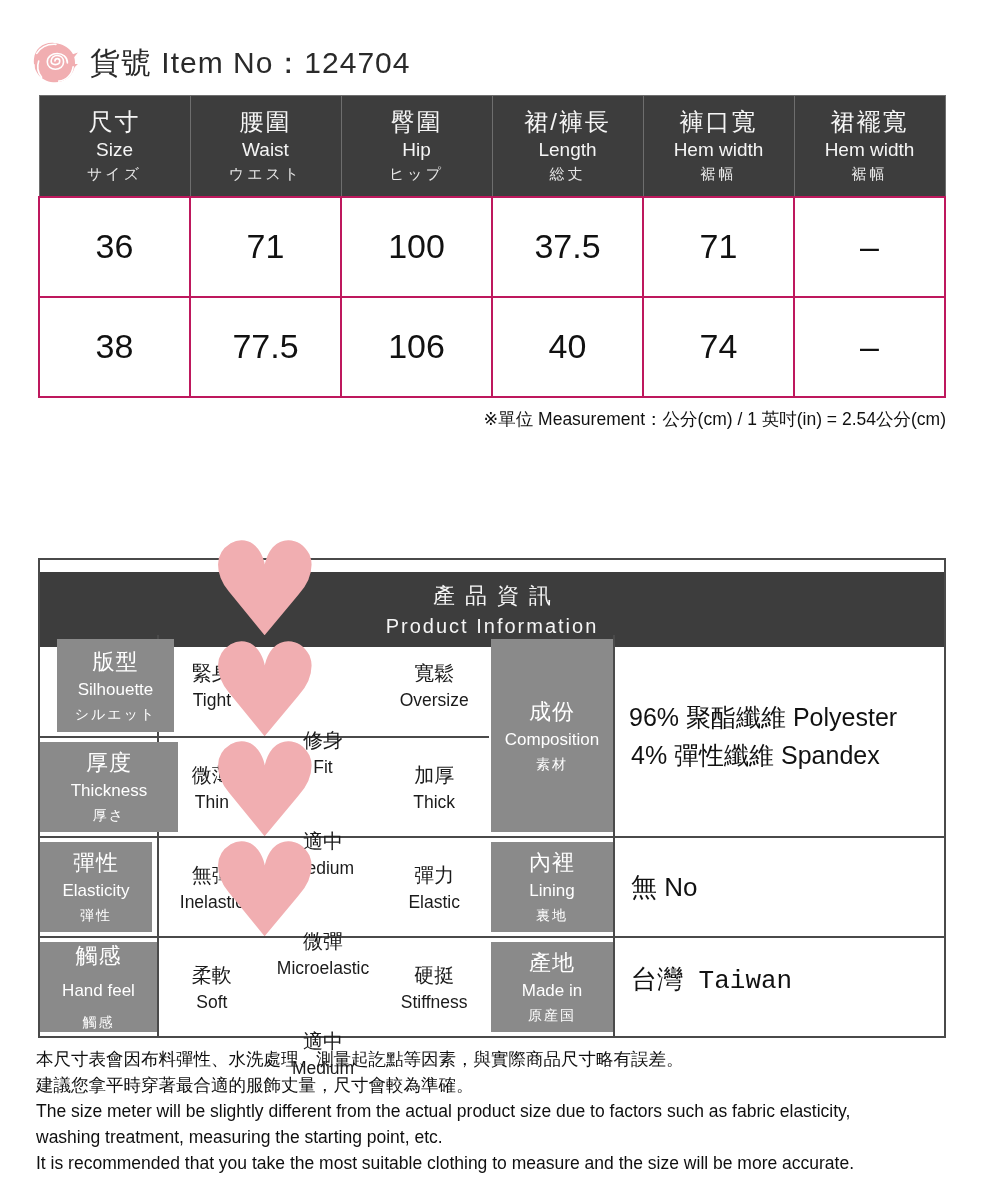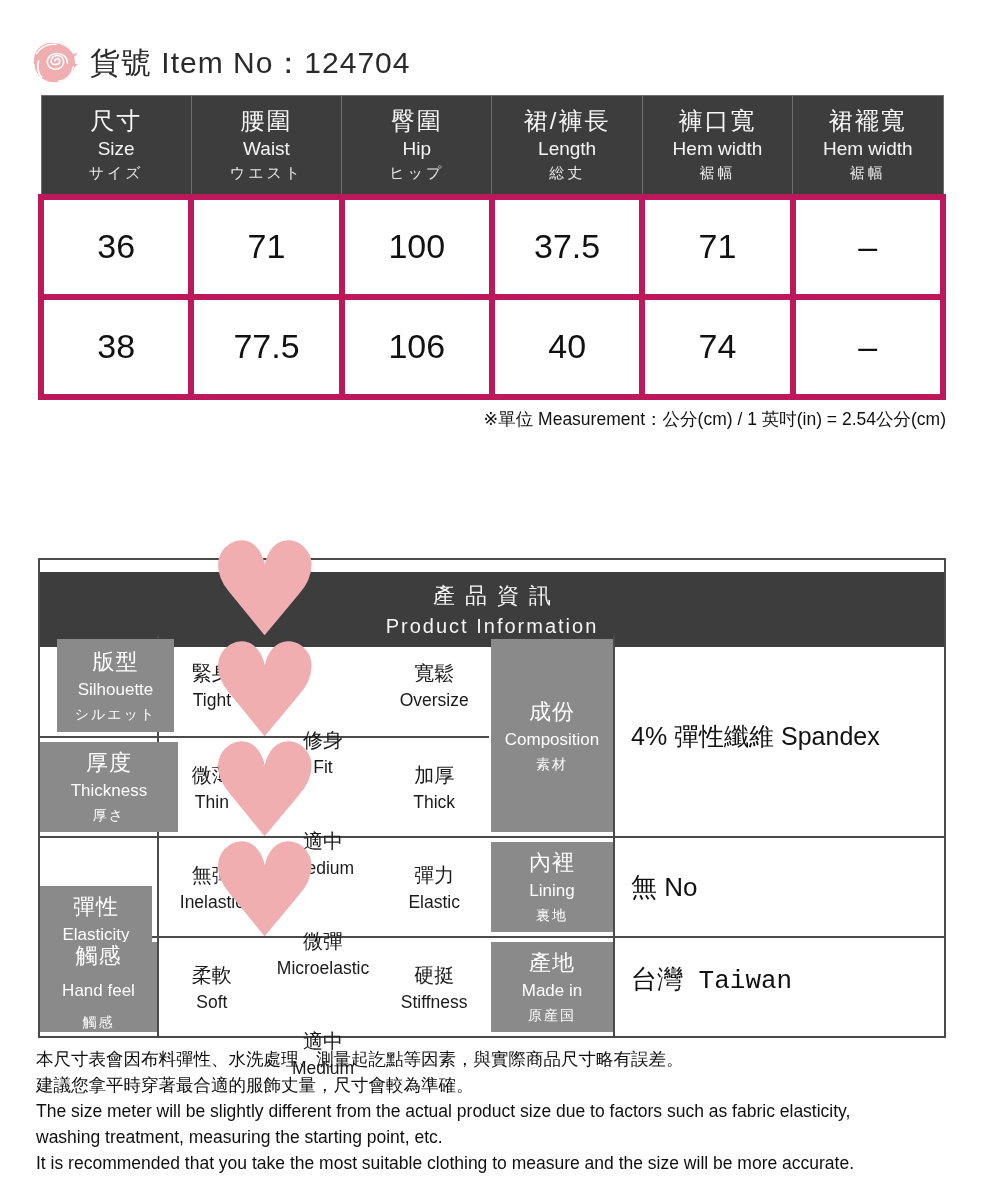--- a/index.html
+++ b/index.html
@@ -16,21 +16,21 @@
   .rose { width:48px; height:44px; flex:0 0 auto; }
   .item-title { font-size:30px; letter-spacing:1px; color:#2a2a2a; }
 
   
   table.size { position:absolute; left:38px; top:95px; width:908px; border-collapse:collapse; table-layout:fixed; }
   table.size th {
     background:#3d3d3d; color:#f5f5f5; font-weight:400;
     height:101px; border:1px solid #6e6e6e; vertical-align:middle; text-align:center; padding:4px 2px;
   }
   table.size td {
-    background:#fff; height:100px; border:6px solid #be185d;
+    background:#fff; height:100px; border:2px solid #be185d;
     text-align:center; vertical-align:middle; font-size:34px; color:#111;
   }
   .h-zh { display:block; font-size:24px; letter-spacing:2px; line-height:30px; }
   .h-en { display:block; font-size:19px; line-height:26px; }
   .h-jp { display:block; font-size:15px; letter-spacing:3px; line-height:22px; color:#e8e8e8; }
 
   .note { position:absolute; left:38px; top:407px; width:908px; text-align:right; font-size:17.5px; color:#111; }
 
   
   .pi { position:absolute; left:38px; top:558px; width:908px; height:480px; border:2px solid #4a4a4a; background:#fff; }
@@ -160,21 +160,21 @@
     <div class="glabel" style="left:17px; top:79px;  width:117px; height:93px;">
       <span class="g-zh">版型</span>
       <span class="g-en">Silhouette</span>
       <span class="g-jp">シルエット</span>
     </div>
     <div class="glabel" style="left:0; top:182px; width:138px; height:90px;">
       <span class="g-zh">厚度</span>
       <span class="g-en">Thickness</span>
       <span class="g-jp">厚さ</span>
     </div>
-    <div class="glabel" style="left:0; top:282px; width:112px; height:90px;margin-top:44px;">
+    <div class="glabel" style="left:0; top:282px; width:112px; height:90px;">
       <span class="g-zh">彈性</span>
       <span class="g-en">Elasticity</span>
       <span class="g-jp">弾性</span>
     </div>
     <div class="glabel" style="left:0; top:382px; width:117px; height:90px;justify-content:space-between;">
       <span class="g-zh">觸感</span>
       <span class="g-en">Hand feel</span>
       <span class="g-jp">觸感</span>
     </div>
 
@@ -249,20 +249,21 @@
       <span class="g-en">Lining</span>
       <span class="g-jp">裏地</span>
     </div>
     <div class="glabel" style="left:451px; top:382px; width:122px; height:90px;">
       <span class="g-zh">產地</span>
       <span class="g-en">Made in</span>
       <span class="g-jp">原産国</span>
     </div>
 
     <div class="val" style="left:575px; top:75px;  width:329px; height:201px;">
+      <div class="comp-l1">96% 聚酯纖維 Polyester</div>
       <div class="comp-l2">4% 彈性纖維 Spandex</div>
     </div>
     <div class="val" style="left:575px; top:278px; width:329px; height:98px;">
       <div class="val-single">無 No</div>
     </div>
     <div class="val" style="left:575px; top:378px; width:329px; height:82px;font-family:Liberation Mono, monospace;">
       <div class="val-single">台灣 Taiwan</div>
     </div>
   </div>
 

